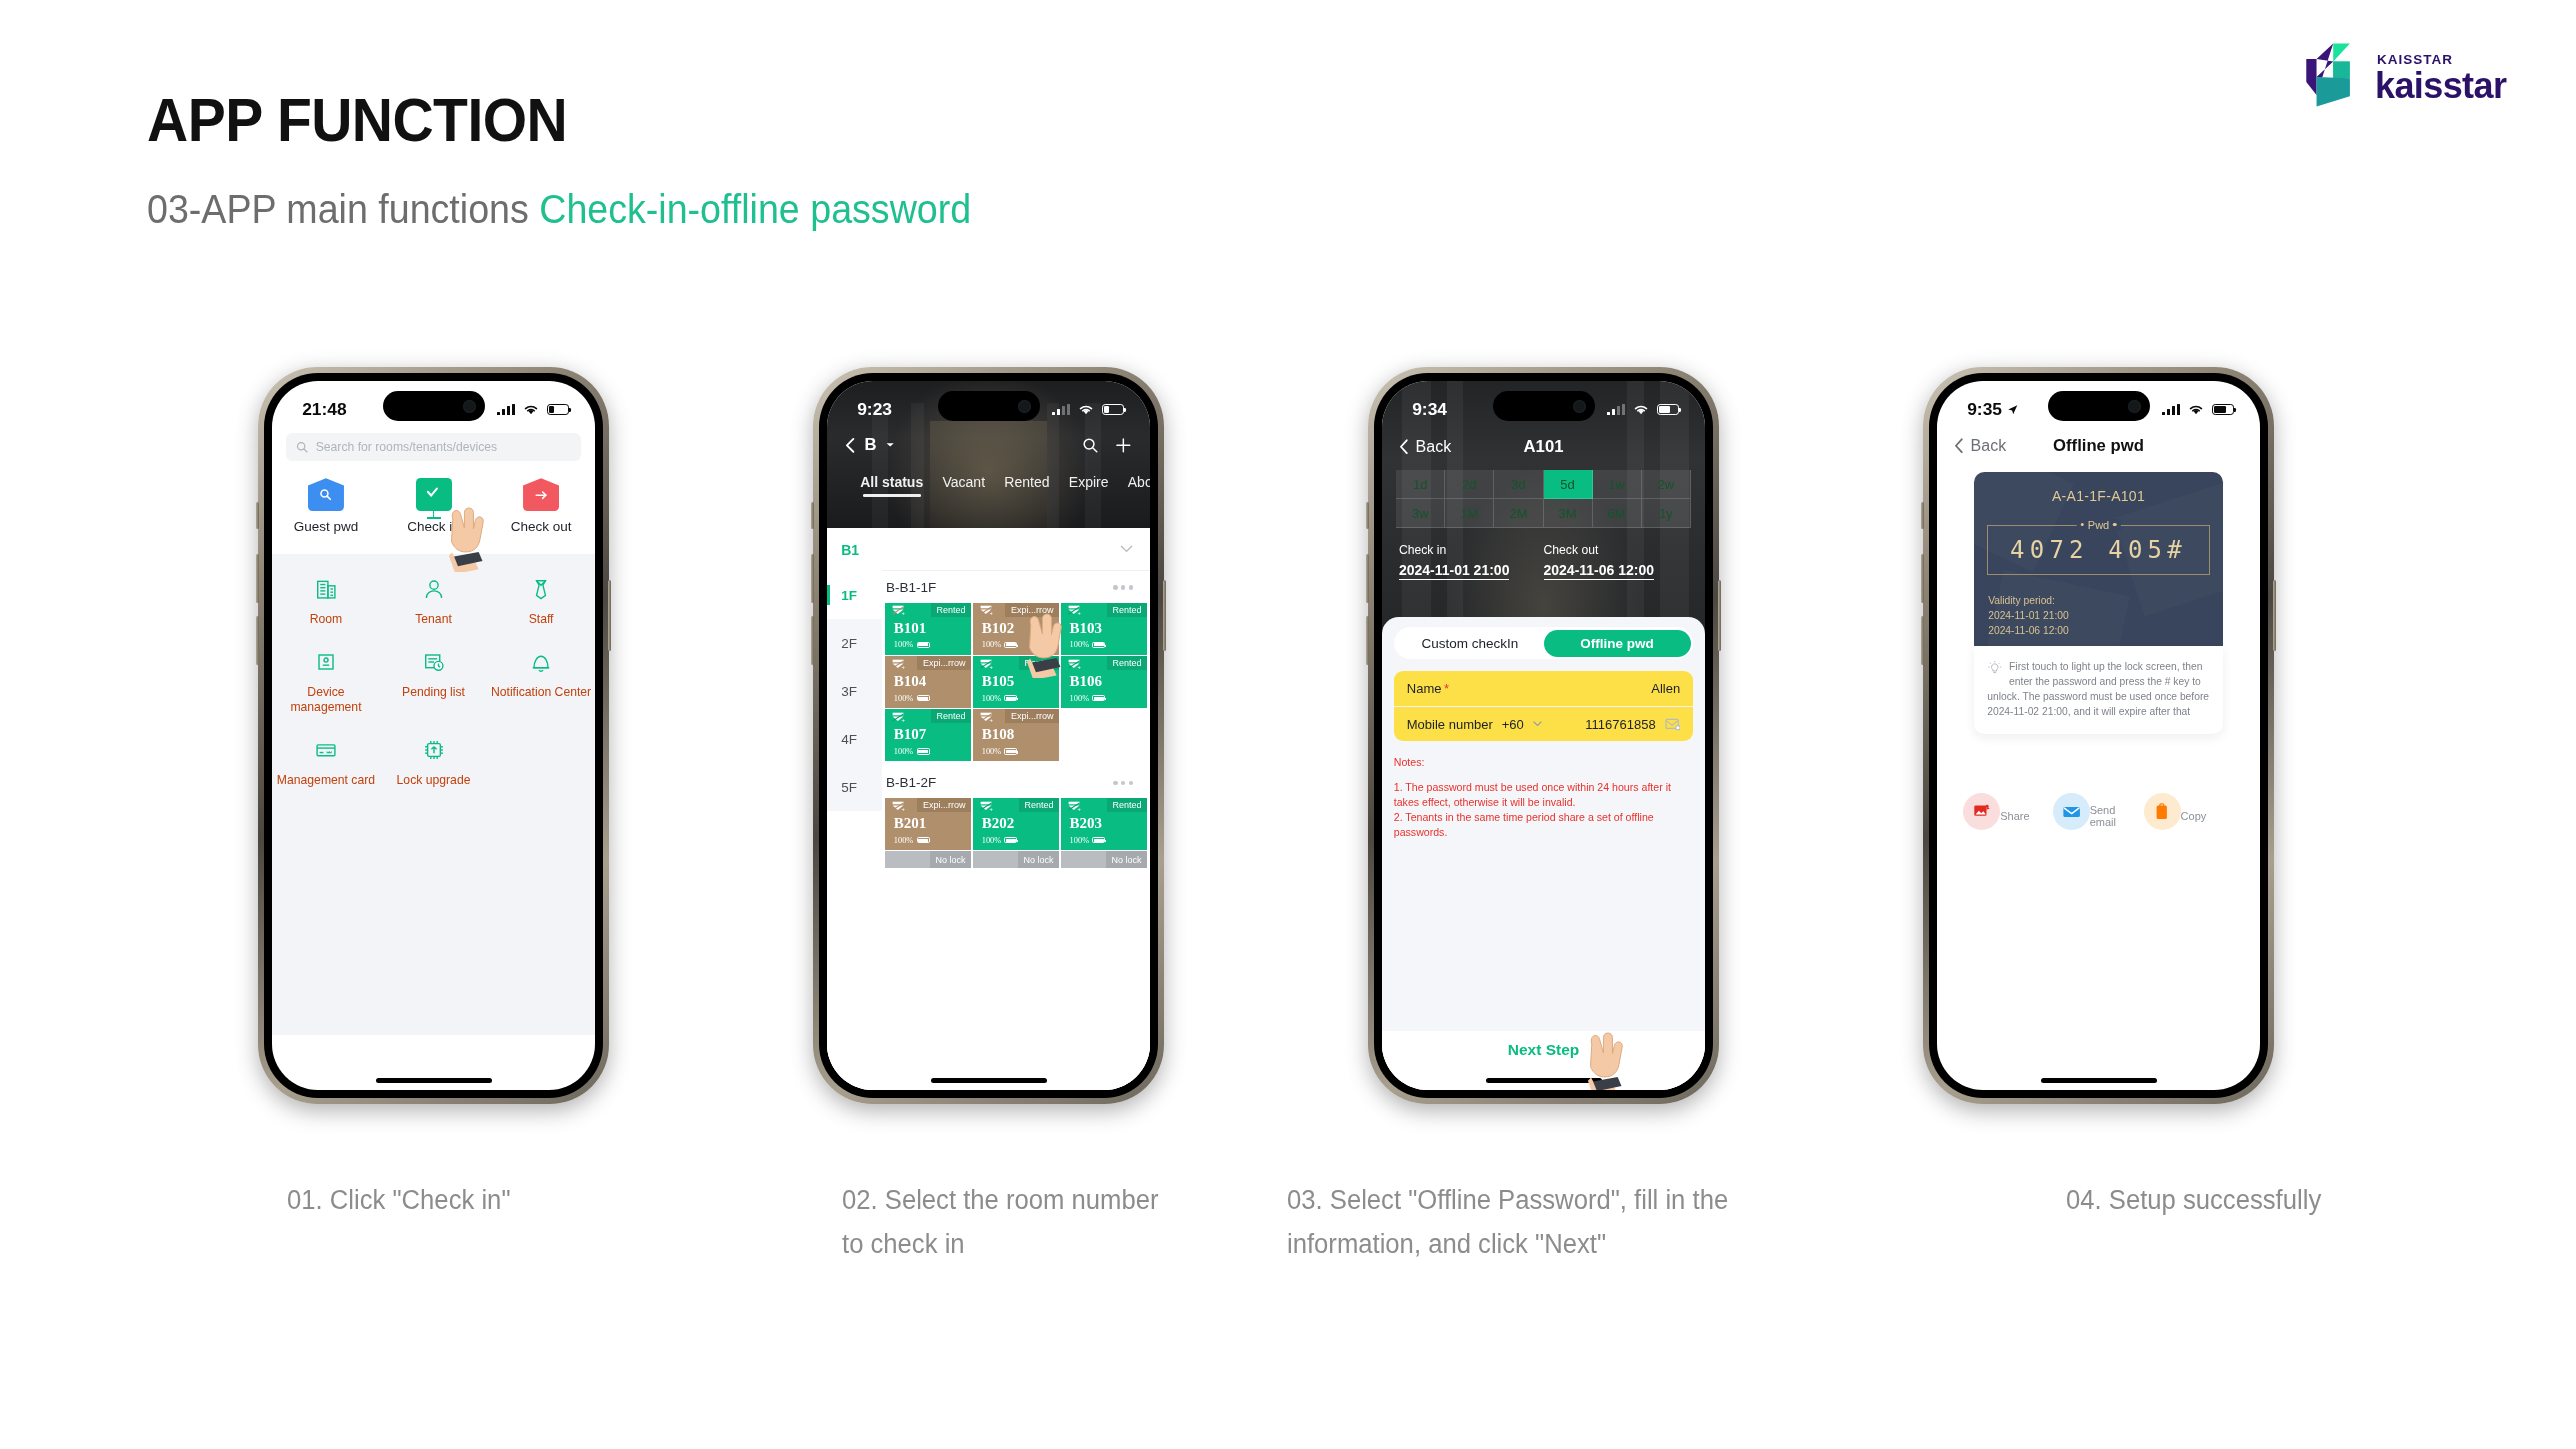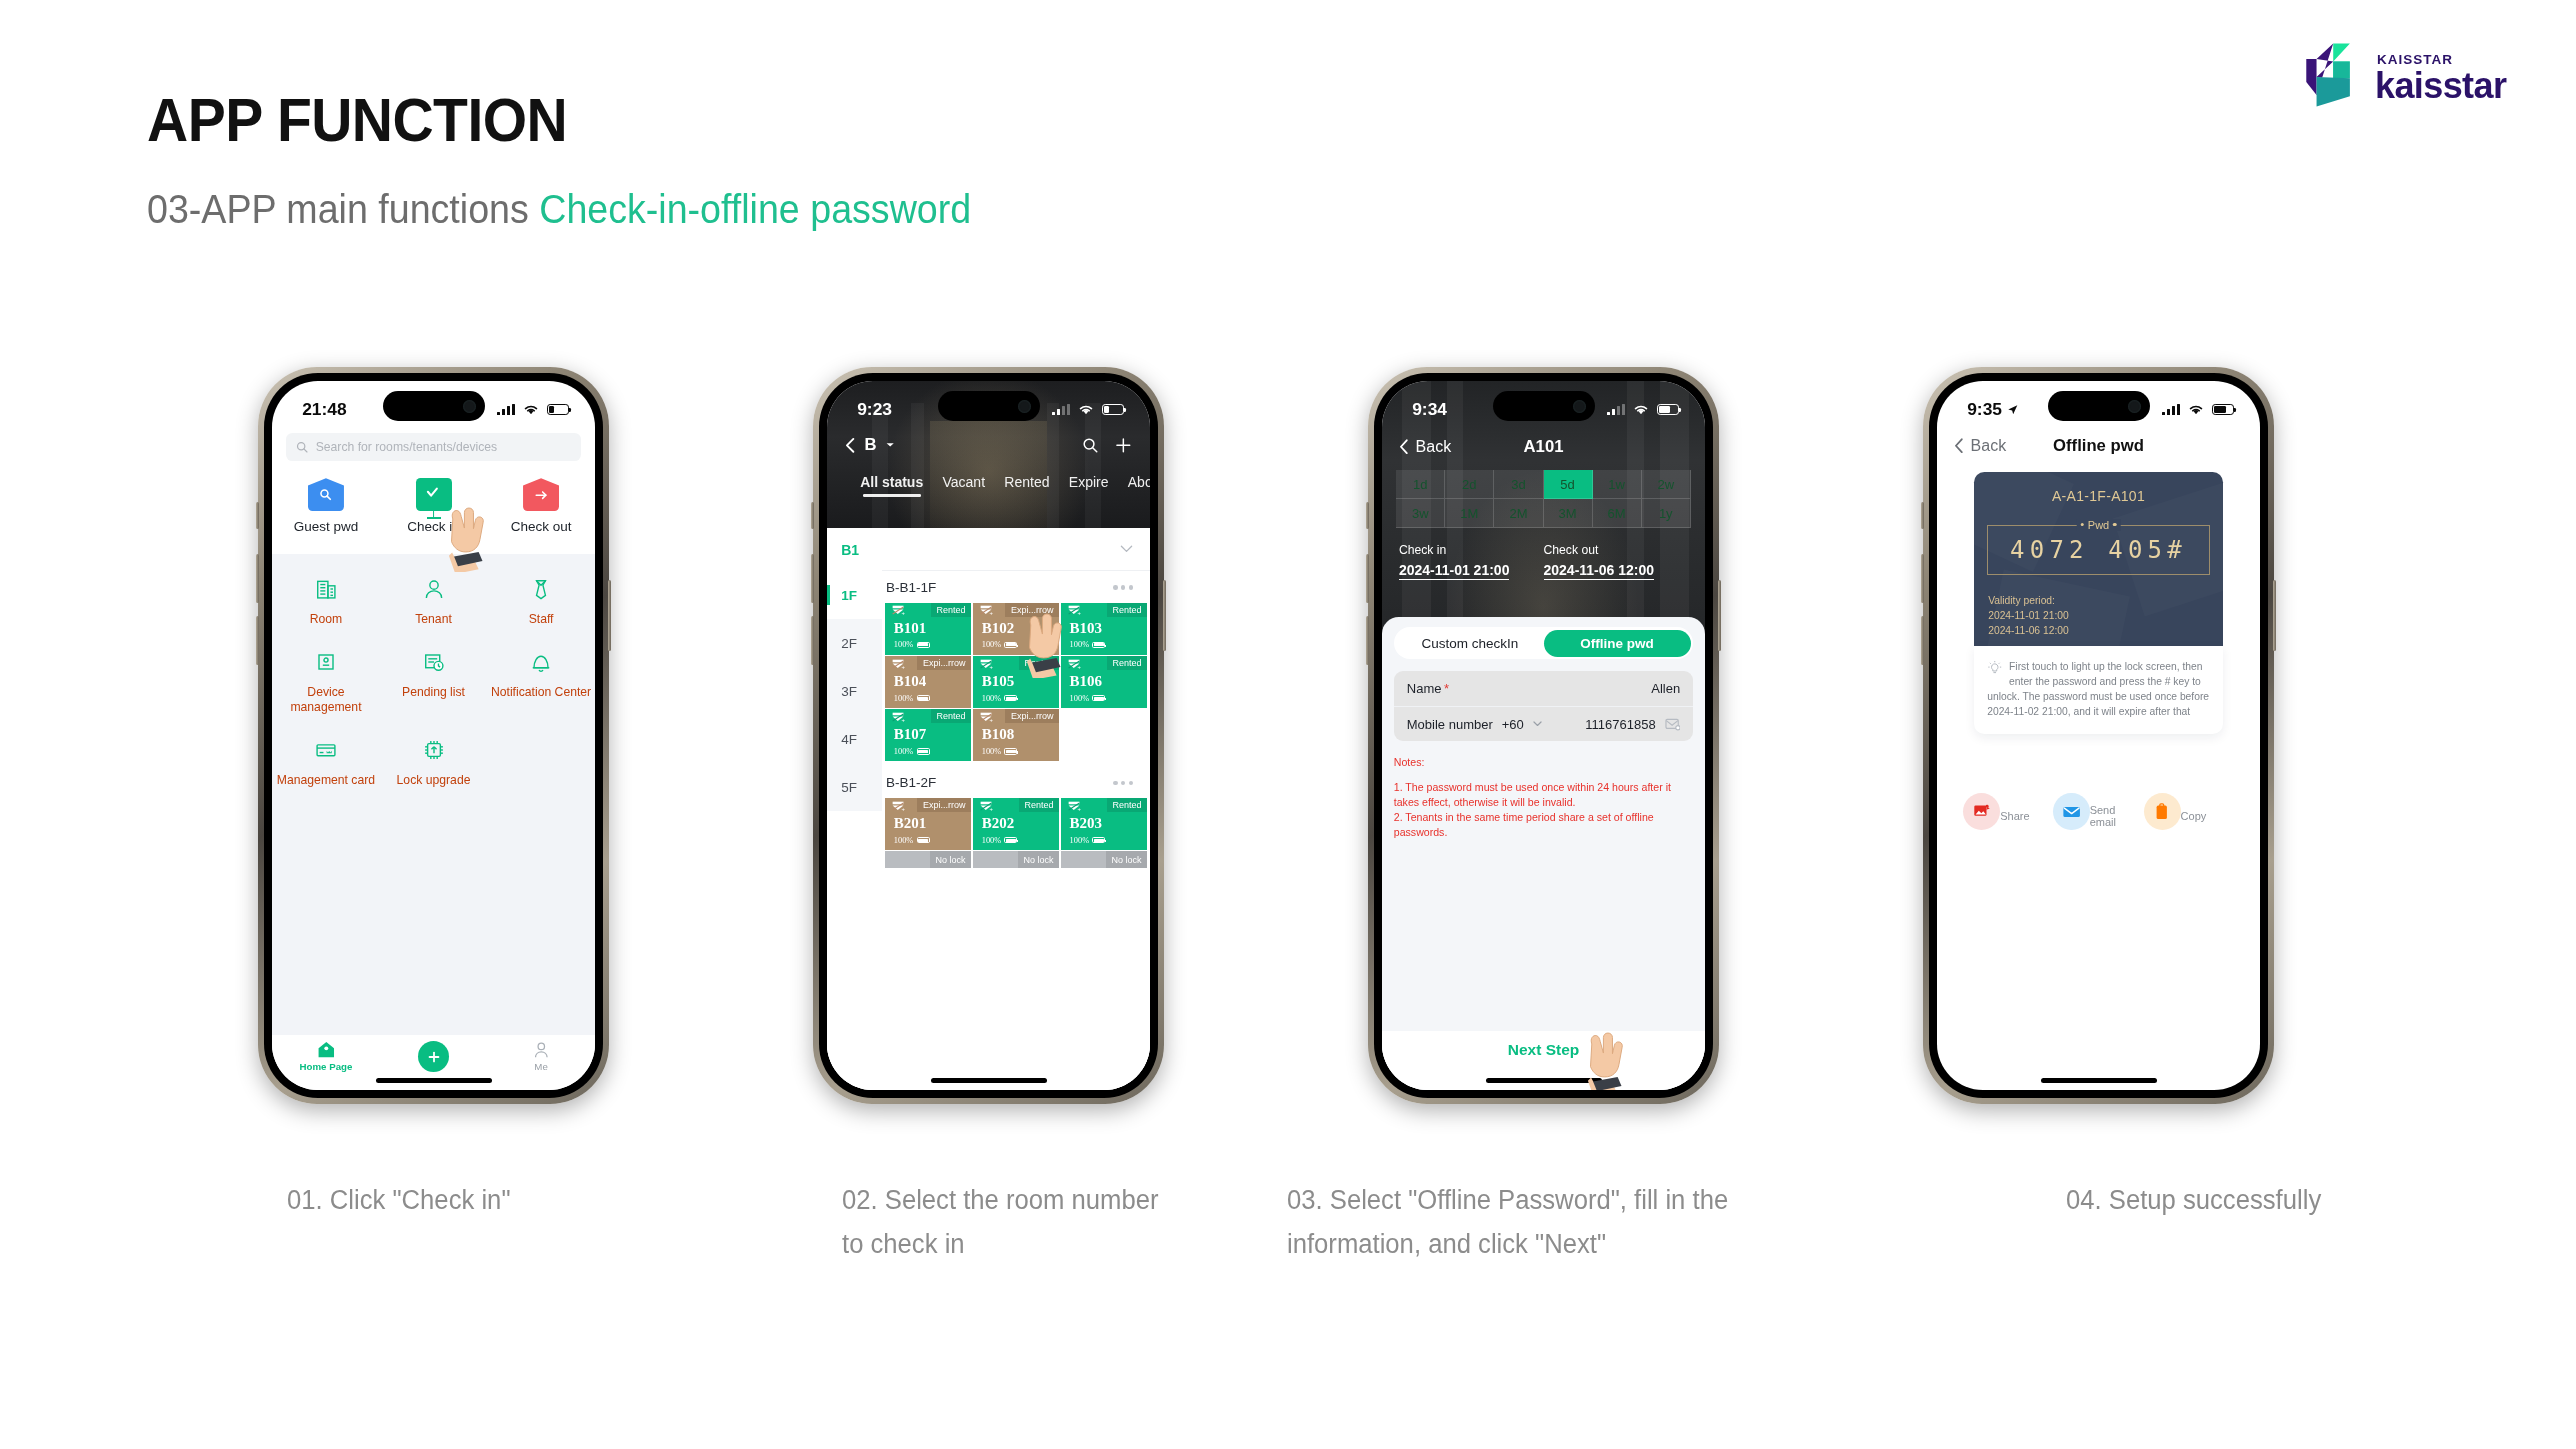--- a/index.html
+++ b/index.html
@@ -245,21 +245,21 @@
 
   #p3 .sheet {
     position:absolute; left:0; right:0; top: 236px; bottom: 0;
     background:#f4f6f9; border-radius: 16.7px 16.7px 0 0; padding: 10.3px 11.6px 0 11.6px;
   }
   #p3 .seg {
     height: 32px; background:#fff; border-radius:16px; display:flex; align-items:center; padding:2.6px;
   }
   #p3 .seg > div { flex:1; height:100%; display:flex; align-items:center; justify-content:center; font-size:13.5px; border-radius:14px; color:#20242b; }
   #p3 .seg > div.on { background:#09bd82; color:#fff; font-weight:700; }
-  #p3 .formcard { margin-top: 11.6px; background:#e5e5e5; border-radius: 9px; text-align: center; }
+  #p3 .formcard { margin-top: 11.6px; background:#fde047; border-radius: 9px; text-align: center; }
   #p3 .frow { height: 35px; display:flex; align-items:center; justify-content:space-between; padding: 0 13px; font-size:13px; color:#1d2129;}
   #p3 .frow + .frow { border-top: 0.6px solid #f0f2f5; }
   #p3 .frow .req { color:#e23b35; margin-left:2.6px; }
   #p3 .frow .val { color:#1d2129; }
   #p3 .notes { margin-top: 14px; color:#e8322c; font-size: 10.6px; line-height: 1.42; }
   #p3 .notes .nt-title { margin-bottom: 9.7px; }
   #p3 .nextbar {
     position:absolute; left:0; right:0; bottom:0; height: 59px; background:#fff;
     display:flex; align-items: flex-start; justify-content:center; padding-top: 10.3px;
   }
@@ -508,44 +508,20 @@
                   <line x1="32" y1="22" x2="36" y2="22"></line>
                   <line x1="32" y1="27" x2="36" y2="27"></line>
                 </svg>
             </div>
             <div class="glbl">Lock upgrade</div>
           </div>
           <div class="gcell"></div>
         </div>
       </div>
 
-      <div class="tabbar">
-        <div>
-          <svg width="20.6" height="19.3" viewBox="0 0 32 30">
-              <path d="M16 3L4 13v14h24V13z" fill="#09bd82"></path>
-              <circle cx="16" cy="13" r="3" fill="#fff"></circle>
-            </svg>
-          <span class="tlbl" style="color:#09bd82;font-weight:700">Home Page</span>
-        </div>
-        <div>
-          <div class="fab">
-            <svg width="14" height="14" viewBox="0 0 22 22">
-                <line x1="11" y1="4" x2="11" y2="18" stroke="#fff" stroke-width="2.8" stroke-linecap="round"></line>
-                <line x1="4" y1="11" x2="18" y2="11" stroke="#fff" stroke-width="2.8" stroke-linecap="round"></line>
-              </svg>
-          </div>
-        </div>
-        <div>
-          <svg width="20.6" height="19.3" viewBox="0 0 32 30" fill="none" stroke="#aab0b7" stroke-width="2">
-              <circle cx="16" cy="10" r="5"></circle>
-              <path d="M7 27c0-5 4-8.5 9-8.5S25 22 25 27"></path>
-            </svg>
-          <span class="tlbl" style="color:#9aa0a7">Me</span>
-        </div>
-      </div>
 
       <div class="home-bar"></div>
 
       <svg class="hand" style="left:164px;top:116px;" viewBox="0 0 96 116">
         <path d="M26 34c-3-9 2-14 7-13 4 1 5 5 6 9l5 18V24c0-4 3-7 7-7s7 3 7 7v25l3-13c1-4 4-6 8-5 3 1 5 4 4 8l-5 27c-2 11-9 19-22 19-11 0-18-6-22-16z" fill="#f4c9a5" stroke="#dca87e" stroke-width="1.5"></path>
         <path d="M25 86c4 10 11 16 22 16 5 0 9-1 13-3l6 13-36 7-10-28z" fill="#f4c9a5"></path>
         <path d="M28 92l38-7 6 14-38 8z" fill="#3a3f47"></path>
       </svg>
     </div>
   </div>

